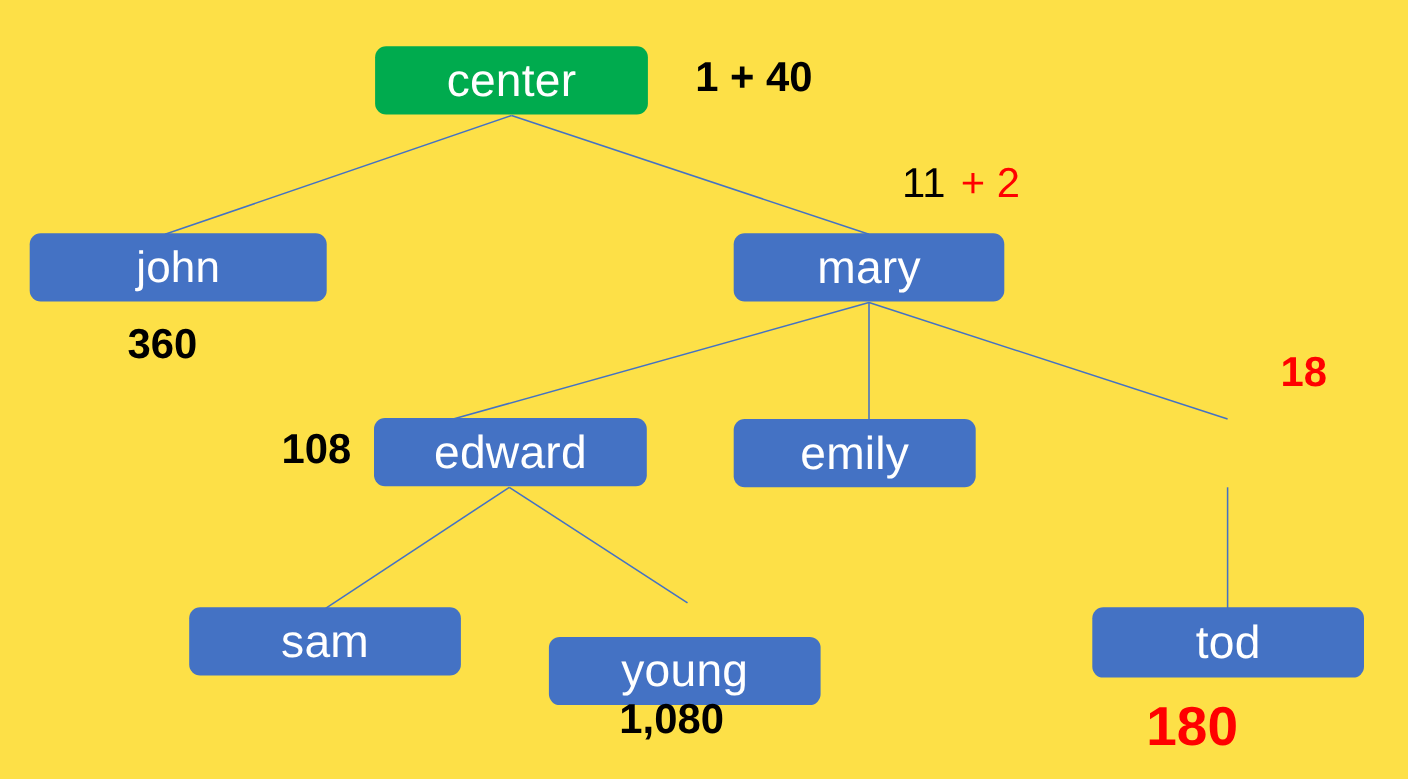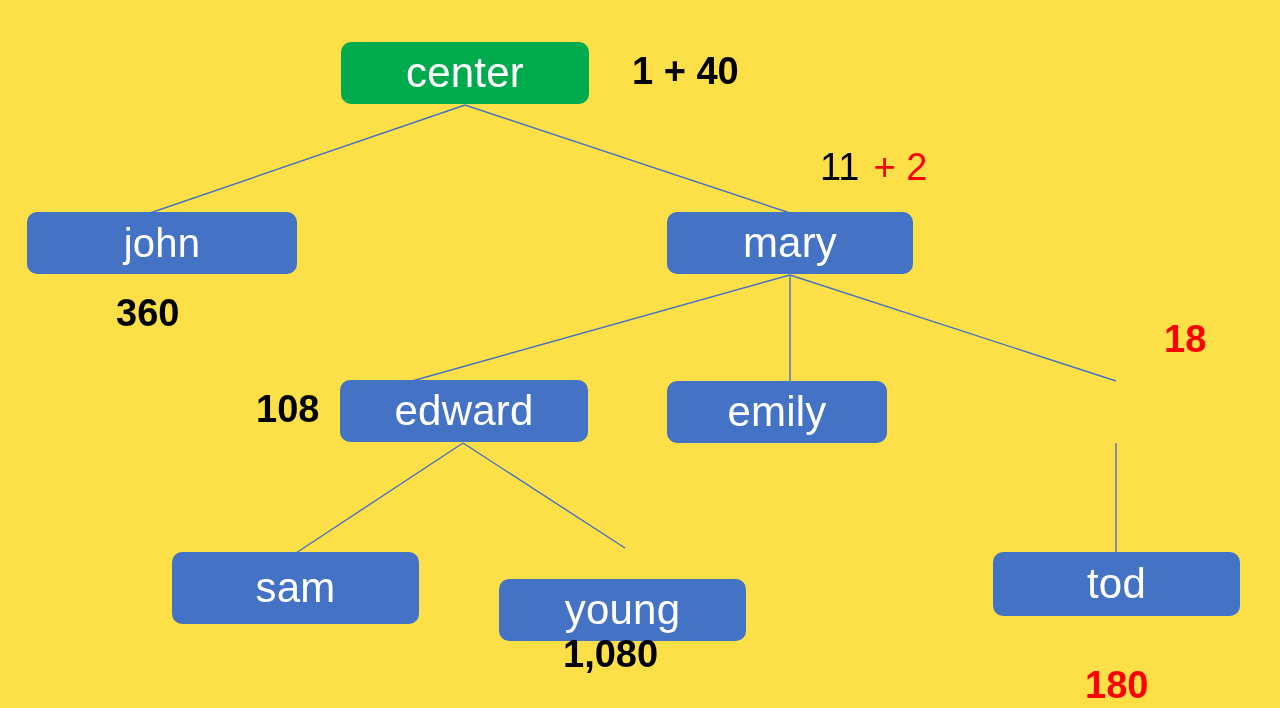--- a/index.html
+++ b/index.html
@@ -91,21 +91,21 @@
 
   <div class="node node-blue" style="left:340px; top:380px; width:248px; height:62px; font-size:42px;">
     <span>edward</span>
   </div>
 
   <div class="node node-blue" style="left:667px; top:381px; width:220px; height:62px; font-size:42px;">
     <span>emily</span>
   </div>
 
 
-  <div class="node node-blue" style="left:172px; top:552px; width:247px; height:72px; font-size:42px;">
+  <div class="node node-blue" style="left:172px; top:552px; width:247px; height:62px; font-size:42px;">
     <span>sam</span>
   </div>
 
   <div class="node node-blue" style="left:499px; top:579px; width:247px; height:62px; font-size:42px;">
     <span>young</span>
   </div>
 
   <div class="node node-blue" style="left:993px; top:552px; width:247px; height:64px; font-size:42px;">
     <span>tod</span>
   </div>
@@ -113,20 +113,20 @@
   <div class="annot annot-black" style="left:632px; top:52px; font-size:38px;">1 + 40</div>
 
   <div class="annot annot-black" style="left:116px; top:294px; font-size:38px;">360</div>
 
   <div class="annot annot-black" style="left:246px; top:390px; font-size:38px;margin-left:10px;">108</div>
 
   <div class="annot annot-red" style="left:1164px; top:320px; font-size:38px;">18</div>
 
   <div class="annot annot-black" style="left:563px; top:635px; font-size:38px;">1,080</div>
 
-  <div class="annot annot-red" style="left:1085px; top:635px; font-size:38px;margin-top:31px;">180</div>
+  <div class="annot annot-red" style="left:1042px; top:635px; font-size:50px;">180</div>
 
   <div class="annot-row" style="left:820px; top:148px; font-size:38px;">
     <span class="seg-black">11</span>
     <span class="seg-red">+ 2</span>
   </div>
 
 </div>
 
 </body></html>

